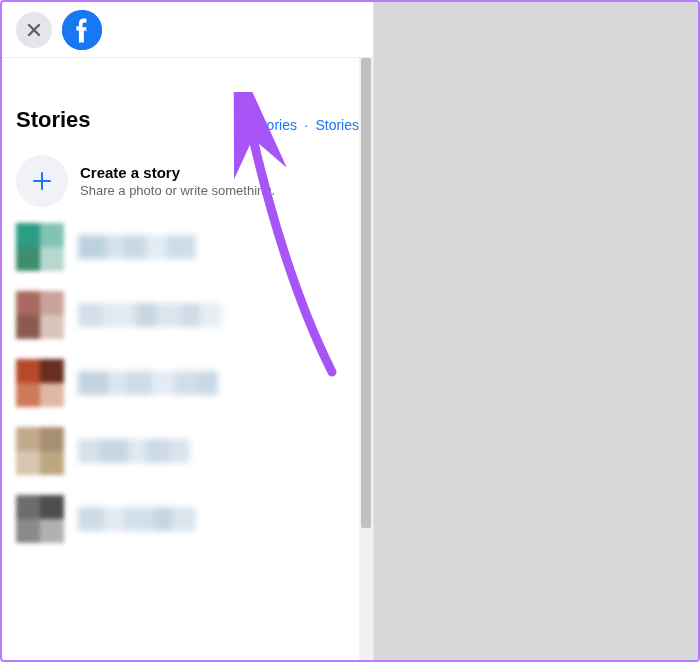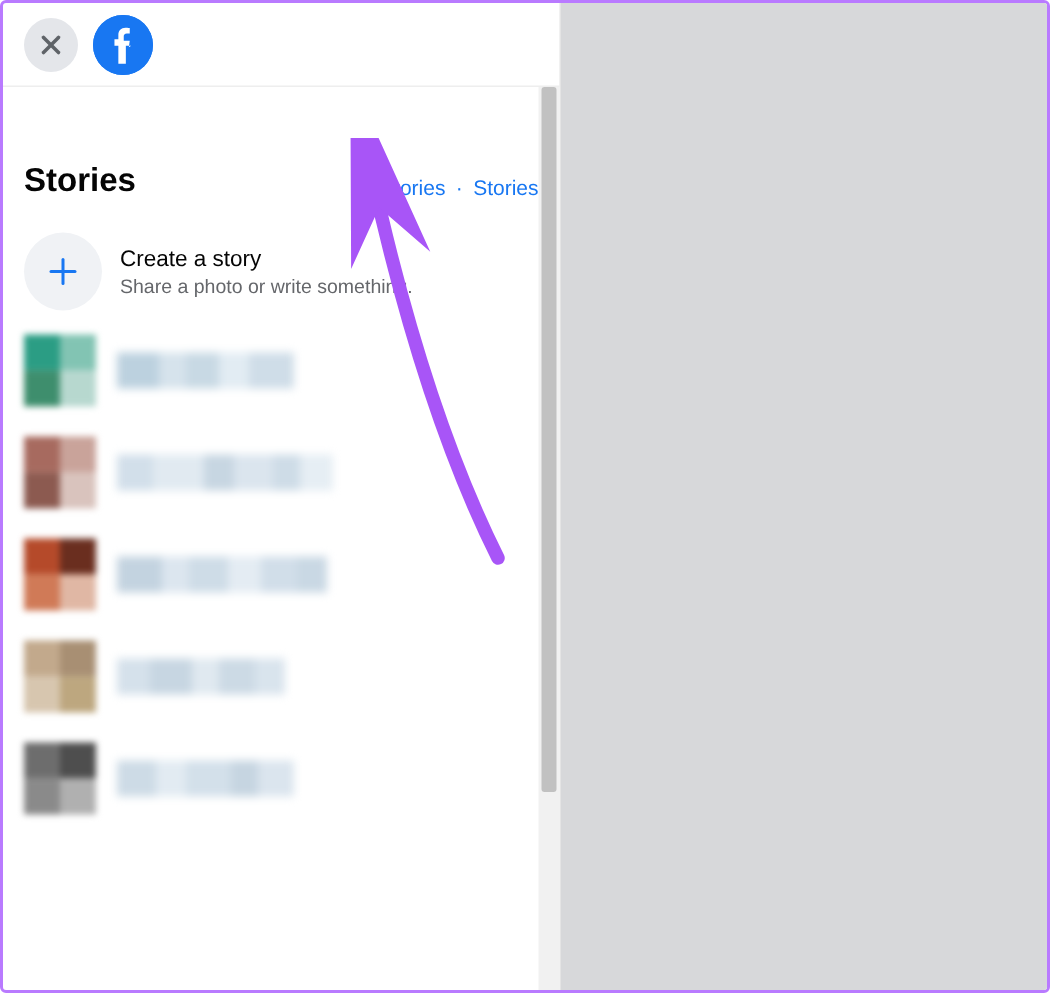--- a/index.html
+++ b/index.html
@@ -91,21 +91,21 @@
   }
   .plus-circle {
     width: 52px; height: 52px; border-radius: 50%;
     background: #f0f2f5;
     display: flex; align-items: center; justify-content: center;
     color: #1877f2;
     font-size: 26px;
     font-weight: 300;
   }
   .create-texts .ct-title {
-    font-size: 15px; font-weight: 400; color: #050505;
+    font-size: 15px; font-weight: 700; color: #050505;
   }
   .create-texts .ct-sub {
     font-size: 13px; color: #65676b; margin-top: 2px;
   }
   .all-label {
     font-size: 16px; font-weight: 600; color: #050505;
     margin: 10px 0 12px 0;
   }
   .story-list { display: flex; flex-direction: column; gap: 20px; }
   .story-item { display: flex; align-items: center; gap: 14px; }

